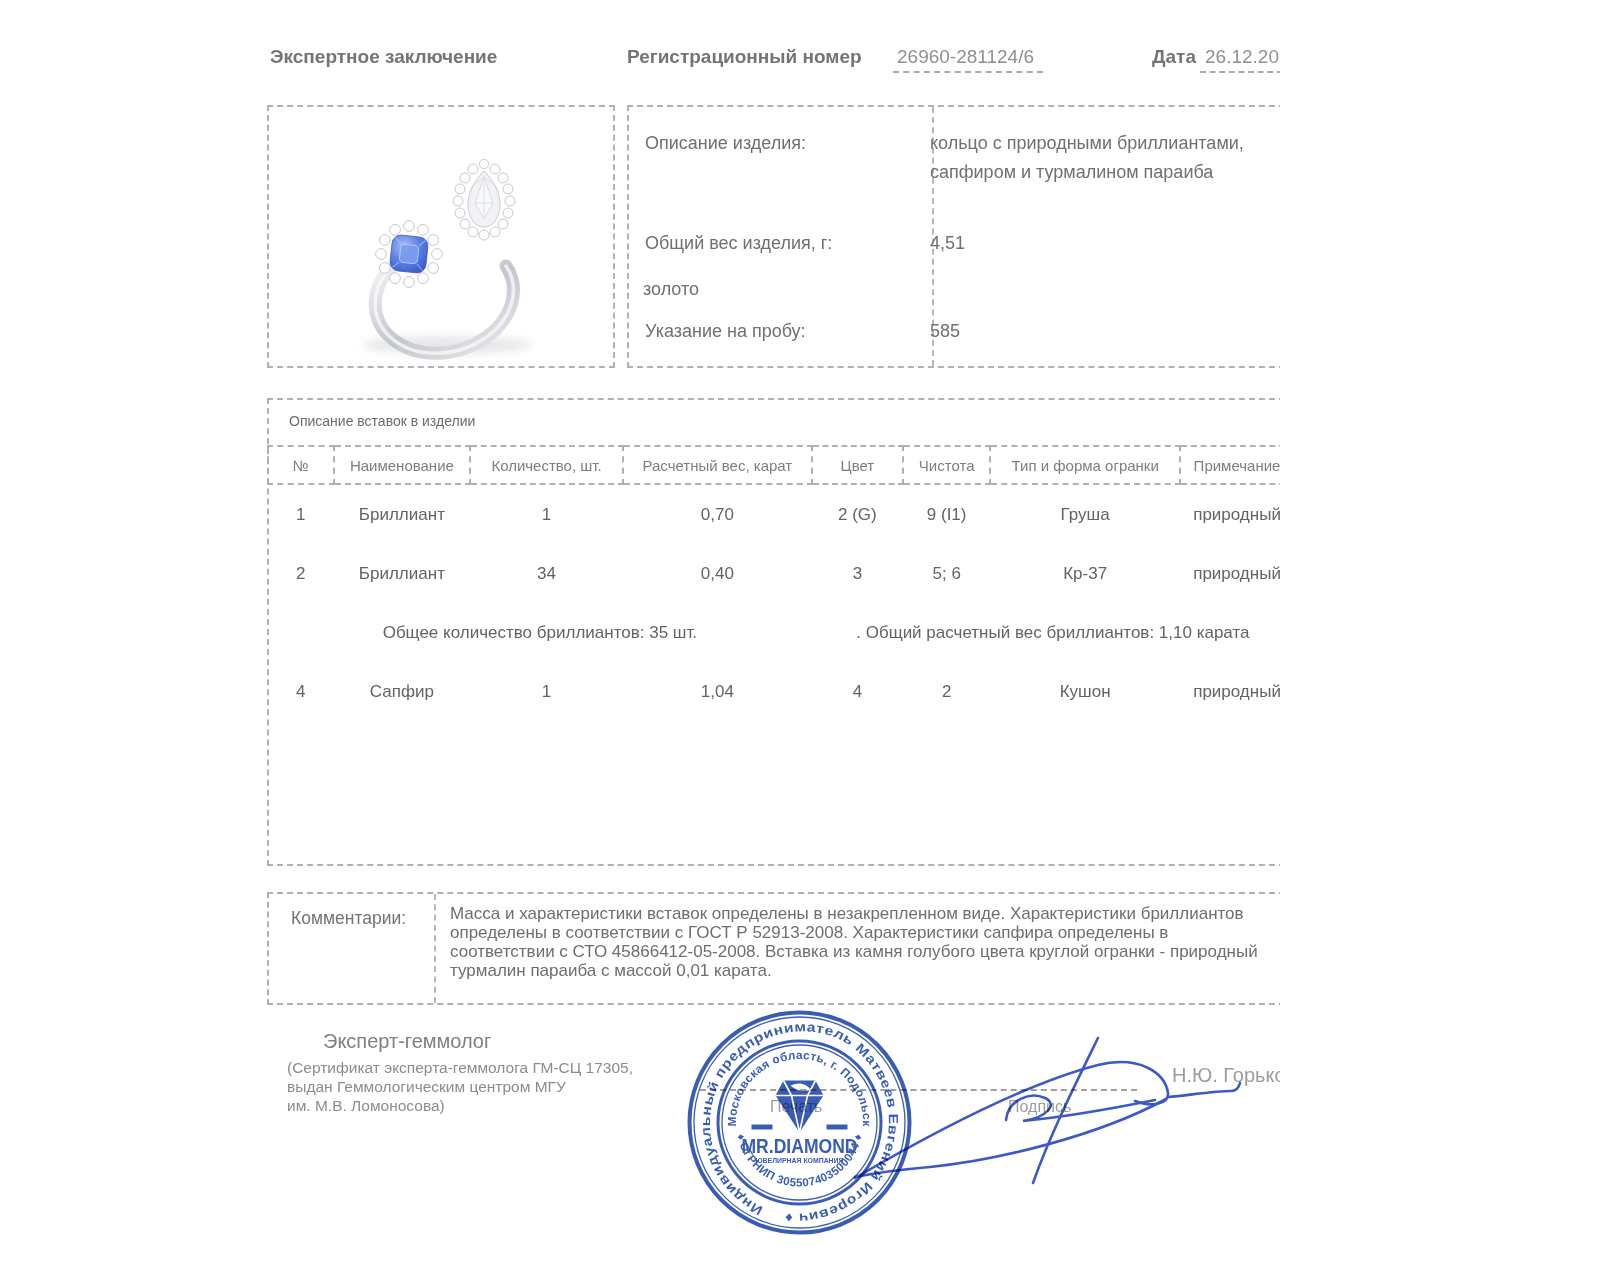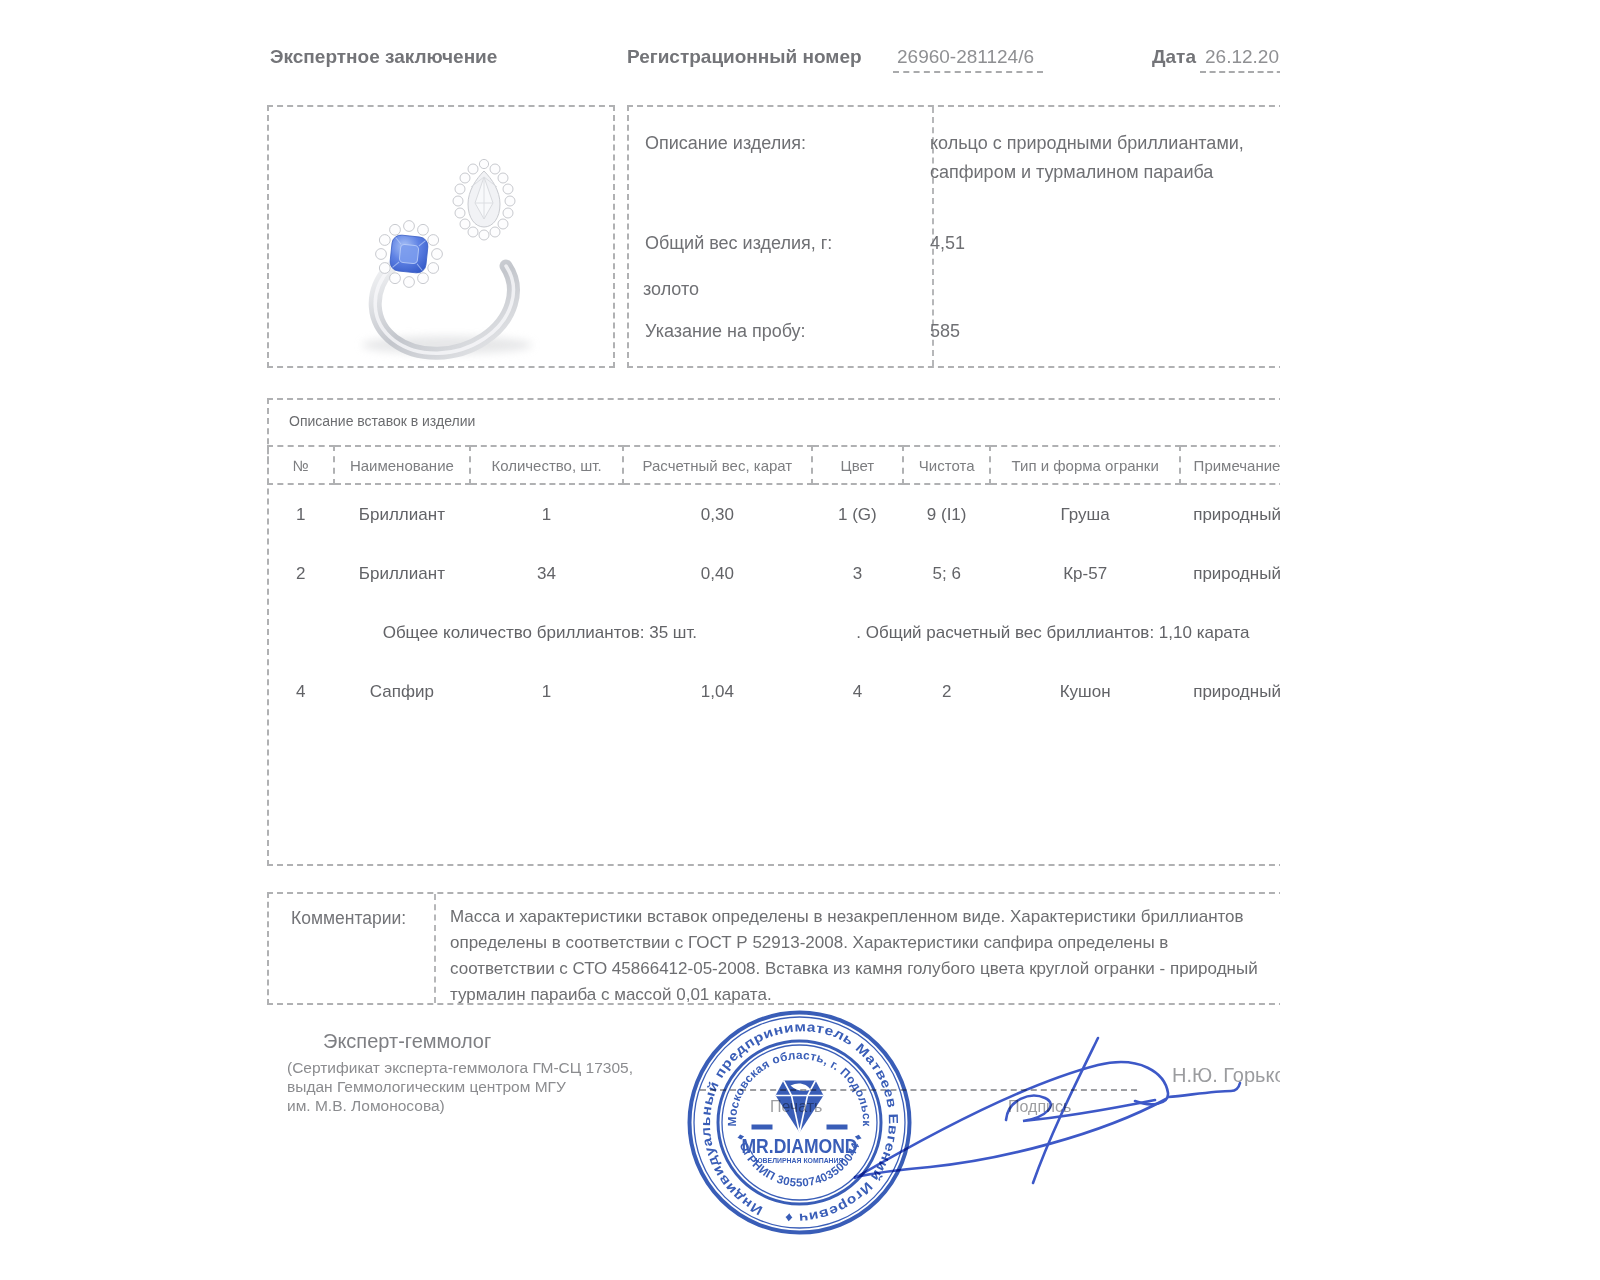--- a/index.html
+++ b/index.html
@@ -19,21 +19,21 @@
   .tbl-title{position:absolute;left:20px;top:13px;font-size:14px;color:#6b6c6f;}
   table.inserts{position:absolute;top:45px;left:-2px;width:calc(100% + 4px);border-collapse:collapse;table-layout:fixed;}
   table.inserts th{border:2px dashed #b0b1b3;height:36px;font-size:15px;font-weight:normal;color:#7d7e81;text-align:center;padding:0 2px;}
   table.inserts td{height:59px;font-size:17px;color:#626367;text-align:center;vertical-align:middle;padding:0;}
   td.cell-name{text-align:left;padding-left:12px;}
   td.sum-left{text-align:left;padding-left:20px;}
   td.sum-right{text-align:right;padding-right:10px;}
   
   .comm-lbl{position:absolute;left:22px;top:14px;font-size:17.5px;color:#737478;}
   .comm-divider{position:absolute;left:165px;top:0;bottom:0;border-left:2px dashed #b6b7b9;}
-  .comm-text{position:absolute;left:181px;right:16px;top:10px;font-size:17px;line-height:26px;color:#6d6e71;}
+  .comm-text{position:absolute;left:181px;right:16px;top:10px;font-size:17px;line-height:19px;color:#6d6e71;}
   
   .expert-title{font-size:20px;color:#7e7f83;margin-left:36px;}
   .cert-line{font-size:15.5px;line-height:19px;color:#8b8c8f;}
   .line-label{font-size:16px;color:#9c9da0;white-space:nowrap;}
   .expert-name{font-size:20px;color:#9b9c9f;white-space:nowrap;}
   svg{display:block;}
   .blend{mix-blend-mode:multiply;}
 </style>
 </head>
 <body>
@@ -159,34 +159,34 @@
         <th>Расчетный вес, карат</th>
         <th>Цвет</th>
         <th>Чистота</th>
         <th>Тип и форма огранки</th>
         <th>Примечание</th>
       </tr>
       <tr>
         <td>1</td>
         <td class="cell-name">Бриллиант</td>
         <td>1</td>
-        <td>0,30</td>
-        <td>1 (G)</td>
+        <td>0,70</td>
+        <td>2 (G)</td>
         <td>9 (I1)</td>
         <td>Груша</td>
         <td>природный</td>
       </tr>
       <tr>
         <td>2</td>
         <td class="cell-name">Бриллиант</td>
         <td>34</td>
         <td>0,40</td>
         <td>3</td>
         <td>5; 6</td>
-        <td>Кр-57</td>
+        <td>Кр-37</td>
         <td>природный</td>
       </tr>
       <tr>
         <td class="sum-left" colspan="4">Общее количество бриллиантов: 35 шт.</td>
         <td class="sum-right" colspan="4">. Общий расчетный вес бриллиантов: 1,10 карата</td>
       </tr>
       <tr>
         <td>4</td>
         <td class="cell-name">Сапфир</td>
         <td>1</td>

